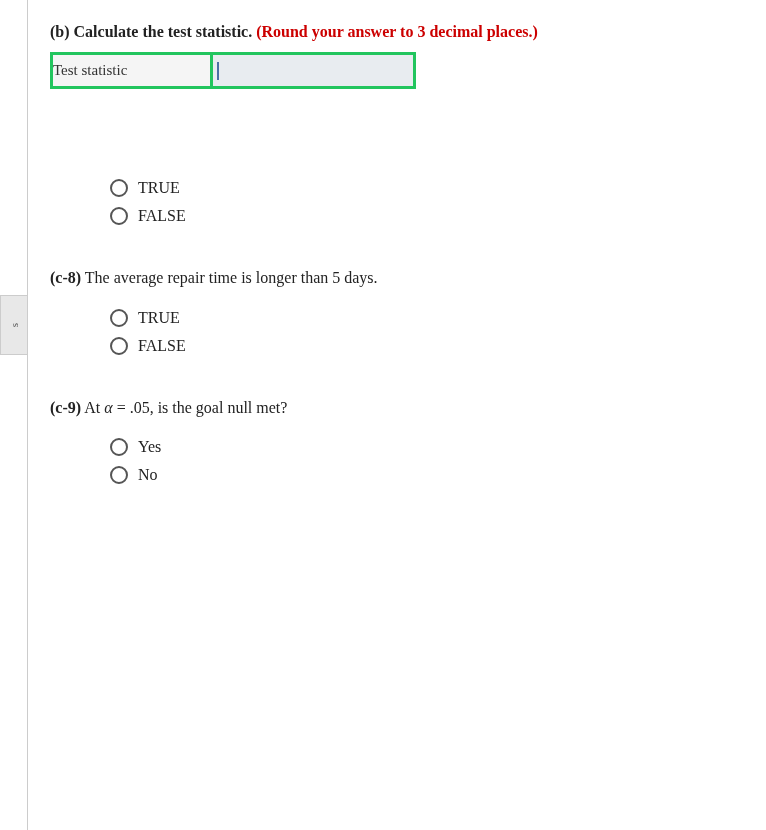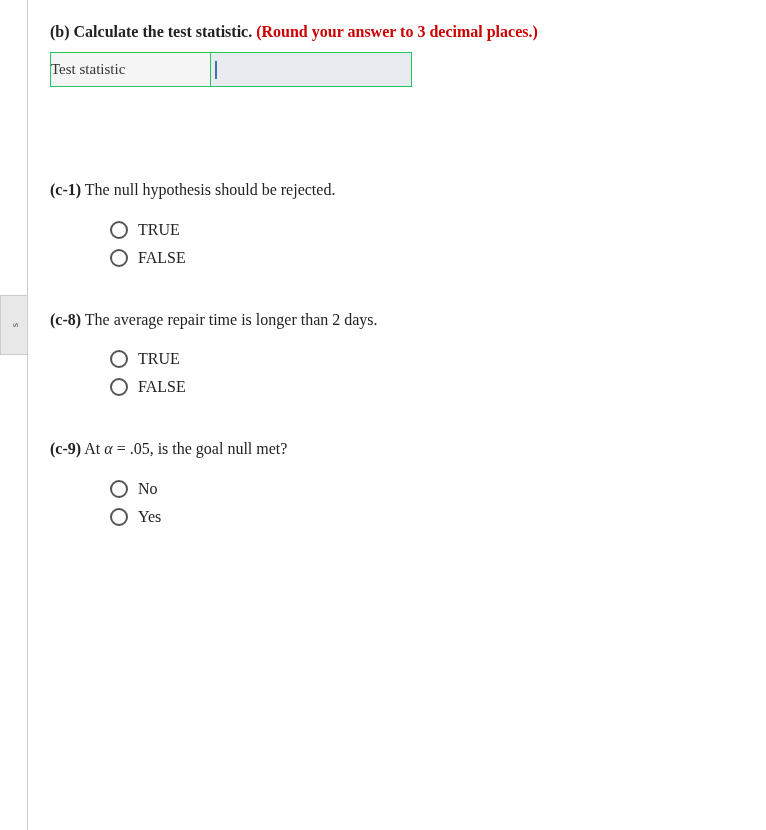--- a/index.html
+++ b/index.html
@@ -67,21 +67,21 @@
       color: #cc0000;
       font-weight: bold;
     }
 
     .input-table {
       border-collapse: collapse;
       margin-top: 8px;
     }
 
     .input-table td {
-      border: 1px solid #22c55e;
+      border: 3px solid #22c55e;
       padding: 0;
       margin-left: 40px;
     }
 
     .input-label-cell {
       background: #f5f5f5;
       padding: 6px 12px;
       font-size: 15px;
       color: #333;
       min-width: 160px;
@@ -192,60 +192,57 @@
         </td>
       </tr>
     </tbody>
       </table>
   </div>
 
   <div class="section-separator"></div>
   <div class="section-separator"></div>
 
   <div class="section-c1">
-    <div class="question-text">
-      <strong>(c-1)</strong><span> The null hypothesis should be rejected.</span>
-    </div>
     <div class="radio-group">
       <label class="radio-option">
         <div class="radio-circle"></div>
         <span>TRUE</span>
       </label>
       <label class="radio-option">
         <div class="radio-circle"></div>
         <span>FALSE</span>
       </label>
     </div>
   </div>
 
   <div class="section-c2">
     <div class="question-text">
-      <strong>(c-8)</strong><span> The average repair time is longer than 2 days.</span>
+      <strong>(c-8)</strong><span> The average repair time is longer than 5 days.</span>
     </div>
     <div class="radio-group">
       <label class="radio-option">
         <div class="radio-circle"></div>
         <span>TRUE</span>
       </label>
       <label class="radio-option">
         <div class="radio-circle"></div>
         <span>FALSE</span>
       </label>
     </div>
   </div>
 
   <div class="section-c3">
     <div class="question-text">
       <strong>(c-9)</strong><span> At </span><span class="alpha-symbol">α</span><span> = .05, is the goal null met?</span>
     </div>
     <div class="radio-group">
       <label class="radio-option">
         <div class="radio-circle"></div>
+        <span>Yes</span>
+      </label>
+      <label class="radio-option">
+        <div class="radio-circle"></div>
         <span>No</span>
       </label>
-      <label class="radio-option">
-        <div class="radio-circle"></div>
-        <span>Yes</span>
-      </label>
     </div>
   </div>
 
 </div>
 
 </body></html>

